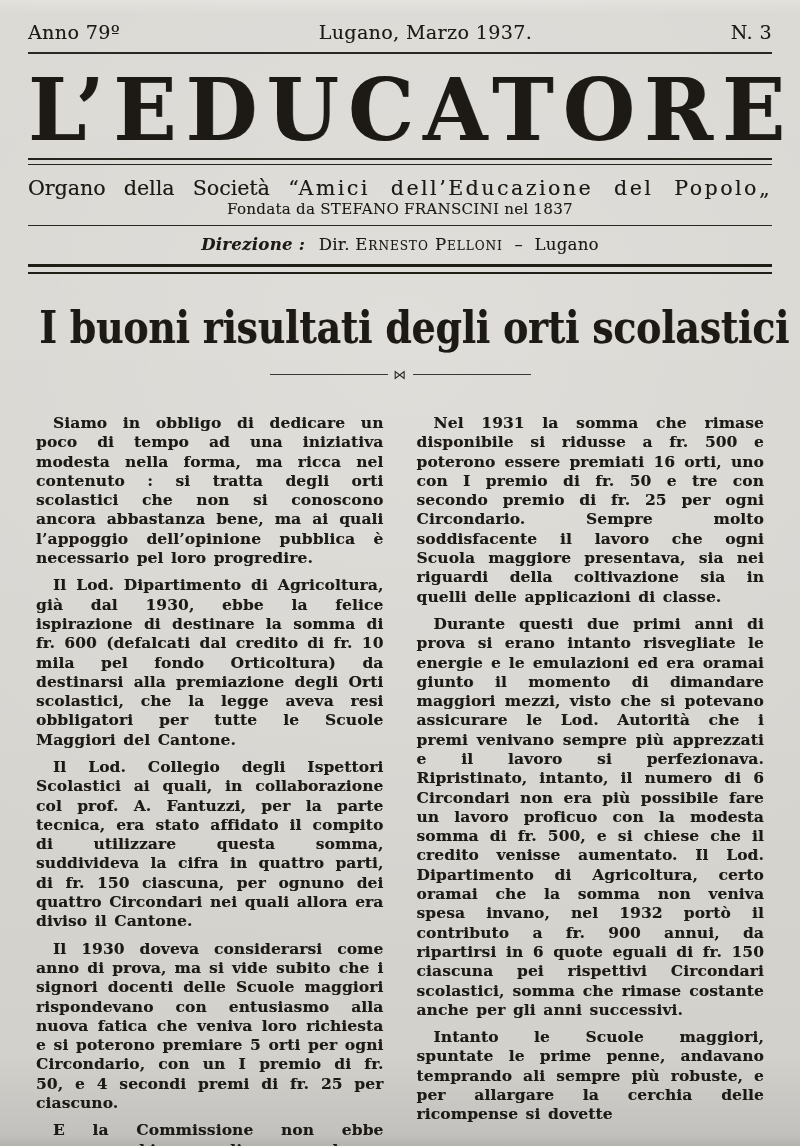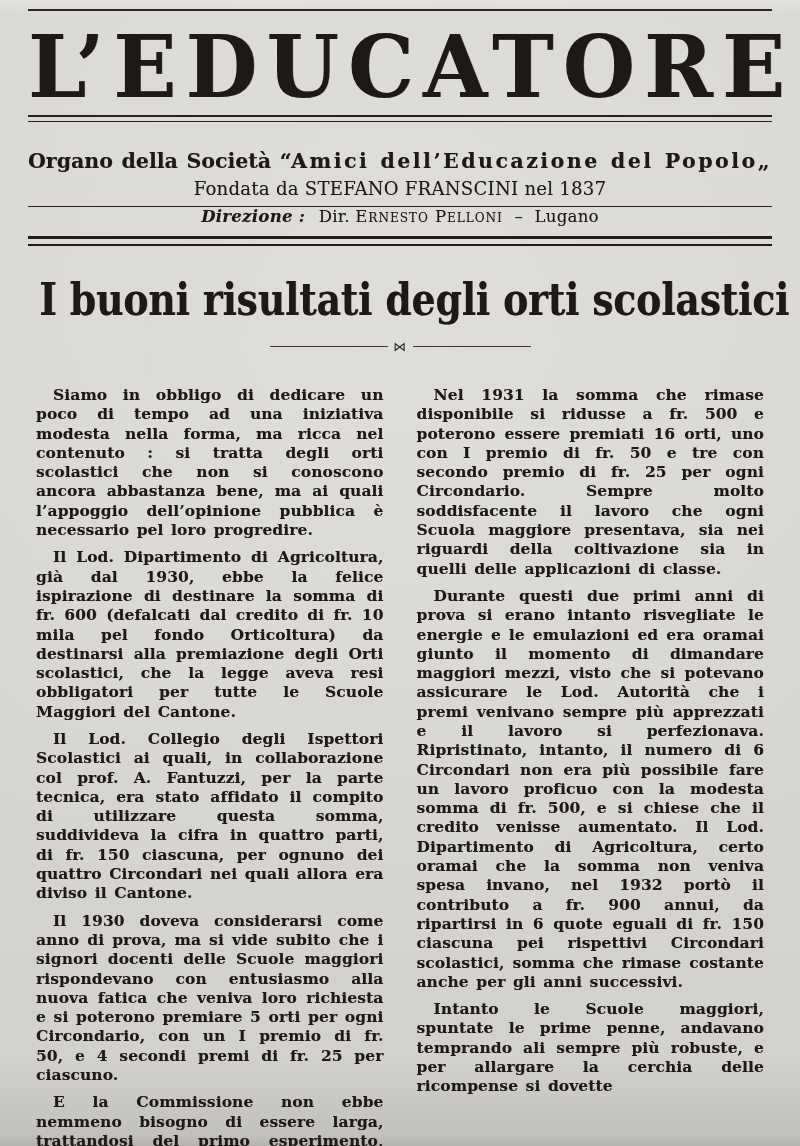--- a/index.html
+++ b/index.html
@@ -42,34 +42,34 @@
     font-size: 38px; font-weight: bold; line-height: 1.05;
     letter-spacing: 6px; word-spacing: 14px; white-space: nowrap;
     text-align: center;
     text-shadow: 0.4px 0.4px 0 rgba(20,16,10,0.45);
   }
   .double-rule {
     margin-top: 8px; height: 4px;
     border-top: 2.5px solid #26231d; border-bottom: 1.8px solid #26231d;
   }
   .organo-line {
-    margin-top: 27px;
-    font-size: 20.5px; font-weight: bold;
+    margin-top: 11px;
+    font-size: 20.5px; font-weight: normal;
     text-align: justify; text-align-last: justify;
     text-shadow: 0.3px 0.3px 0 rgba(25,20,12,0.45);
   }
   .organo-line .quoted { letter-spacing: 2.5px; }
   .fondata-line {
-    margin-top: 5px; text-align: center;
-    font-size: 18px; letter-spacing: 0.3px;
+    text-align: center;
+    font-size: 15px; letter-spacing: 0.3px;
     text-shadow: 0.3px 0.3px 0 rgba(25,20,12,0.35);
   }
   .thin-rule { border-top: 1.6px solid #2b2822; margin-top: 7px; width: 100%; }
   .direzione-line {
-    text-align: center;
+    margin-top: 9px; text-align: center;
     font-size: 16.5px; letter-spacing: 0.3px;
     text-shadow: 0.3px 0.3px 0 rgba(25,20,12,0.35);
   }
   .direzione-label { font-style: italic; font-weight: bold; margin-right: 8px; }
   .director-name { font-variant: small-caps; letter-spacing: 1px; }
   .direzione-sep { margin: 0 6px; }
   .heavy-rule {
     margin-top: 10px; height: 5px;
     border-top: 3.5px solid #211e18; border-bottom: 2.5px solid #211e18;
   }
@@ -103,20 +103,25 @@
   .body-columns .col { flex: 1 1 0; }
   .col p { margin: 8px; text-indent: 17px; }
   .col p.flush { text-indent: 0; }
 </style>
 </head>
 <body>
 
 <div class="page">
   <div class="content">
 
+    <div class="header-row">
+      <span>Anno 79º</span>
+      <span>Lugano, Marzo 1937.</span>
+      <span>N. 3</span>
+    </div>
     <div class="header-rule"></div>
 
     <h1 class="masthead-title">L’EDUCATORE</h1>
 
     <div class="double-rule"></div>
 
     <div class="organo-line"><span>Organo della Società</span> <span class="quoted">“Amici dell’Educazione del Popolo„</span></div>
 
     <div class="fondata-line">Fondata da STEFANO FRANSCINI nel 1837</div>
 

